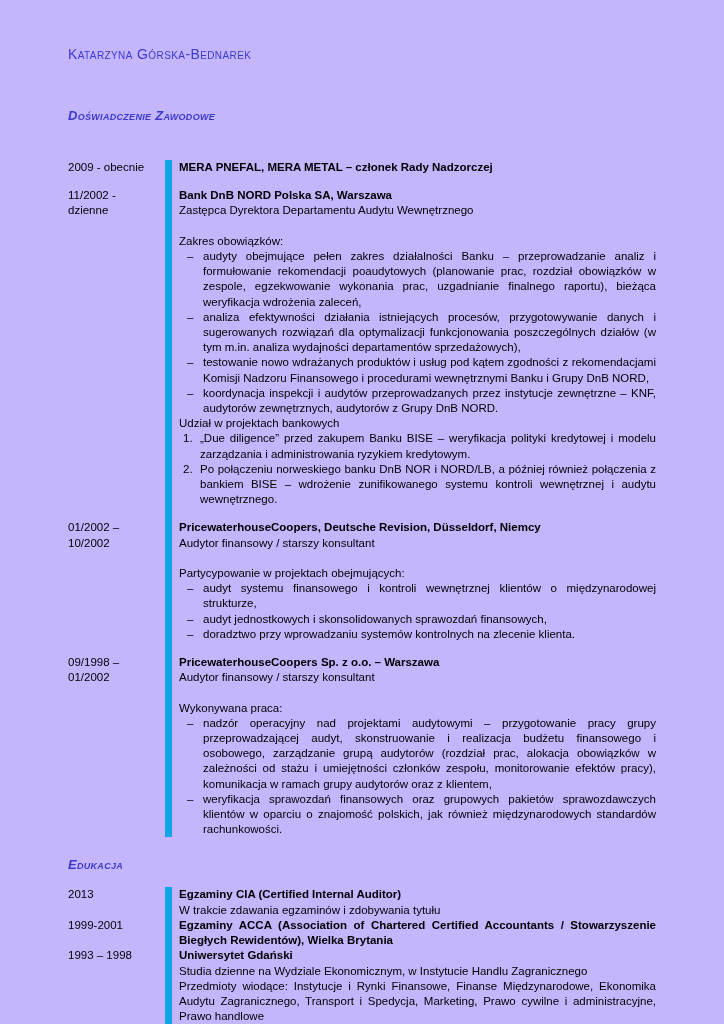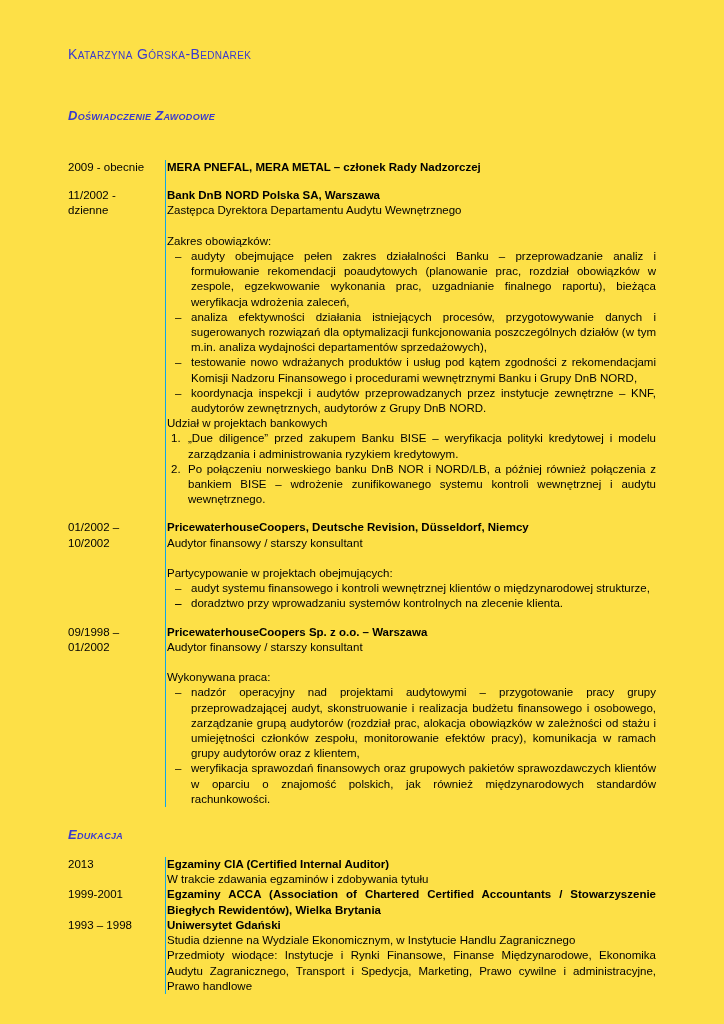--- a/index.html
+++ b/index.html
@@ -4,21 +4,21 @@
 <style>
   * { margin: 0; padding: 0; box-sizing: border-box; }
   html, body { background: #ffffff; }
   body {
     font-family: "Liberation Sans", sans-serif;
     color: #000;
   }
   .page {
     width: 724px;
     height: 1024px;
-    background: #fde047;
+    background: #c4b5fd;
     padding: 46px 68px 0 68px;
     overflow: hidden;
     font-size: 11.5px;
     line-height: 15.2px;
   }
   .name {
     color: var(--accent, #3a3ace);
     font-size: 14px;
     font-variant: small-caps;
     letter-spacing: 0.4px;
@@ -33,22 +33,22 @@
     letter-spacing: 0.3px;
     line-height: 16px;
   }
   .sec-title-0 { margin-top: 46px; margin-bottom: 36px; }
   .sec-title-1 { margin-top: 20px; margin-bottom: 14px; }
   .entry-row { display: flex; align-items: stretch; }
   .date-cell { width: 97px; flex: none; }
   .date-line { white-space: nowrap; }
   .content-cell {
     flex: 1;
-    border-left: 1px solid #0ea5e9;
-    padding-left: 1px;
+    border-left: 7px solid #0ea5e9;
+    padding-left: 7px;
     padding-bottom: 13px;
   }
   .sec-1 .content-cell { padding-bottom: 0; }
   .entries .entry-row:last-child .content-cell { padding-bottom: 0; }
   .block-title { font-weight: bold; text-align: justify; }
   .block-text { text-align: justify; }
   .block-underline { }
   .gap { height: 15.2px; }
   .li { position: relative; padding-left: 24px; text-align: justify; }
   .numbered .li { padding-left: 21px; }
@@ -99,21 +99,21 @@
             <div class="date-line">01/2002 –</div>
             <div class="date-line">10/2002</div>
           </div>
           <div class="content-cell">
             <div class="block-title">PricewaterhouseCoopers, Deutsche Revision, Düsseldorf, Niemcy</div>
             <div class="block-text">Audytor finansowy / starszy konsultant</div>
             <div class="gap"></div>
             <div class="block-underline">Partycypowanie w projektach obejmujących:</div>
             <div class="bullets">
               <div class="li"><span class="marker">–</span><span class="li-text">audyt systemu finansowego i kontroli wewnętrznej klientów o międzynarodowej strukturze,</span></div>
-              <div class="li"><span class="marker">–</span></div>
+              <div class="li"><span class="marker">–</span><span class="li-text">audyt jednostkowych i skonsolidowanych sprawozdań finansowych,</span></div>
               <div class="li"><span class="marker">–</span><span class="li-text">doradztwo przy wprowadzaniu systemów kontrolnych na zlecenie klienta.</span></div>
             </div>
           </div>
         </div>
         <div class="entry-row">
           <div class="date-cell">
             <div class="date-line">09/1998 –</div>
             <div class="date-line">01/2002</div>
           </div>
           <div class="content-cell">

